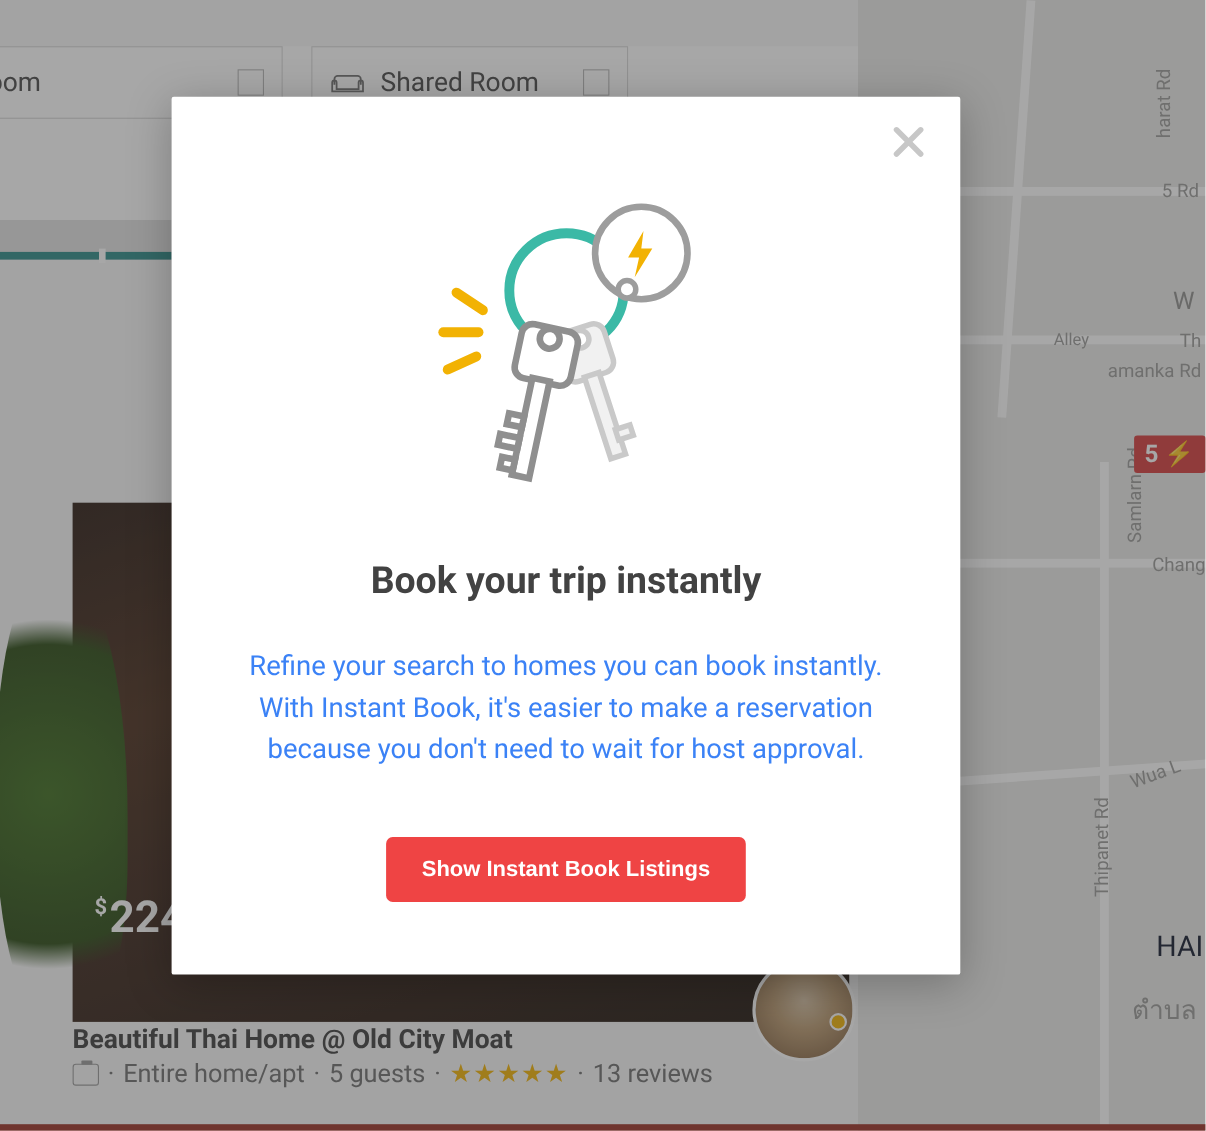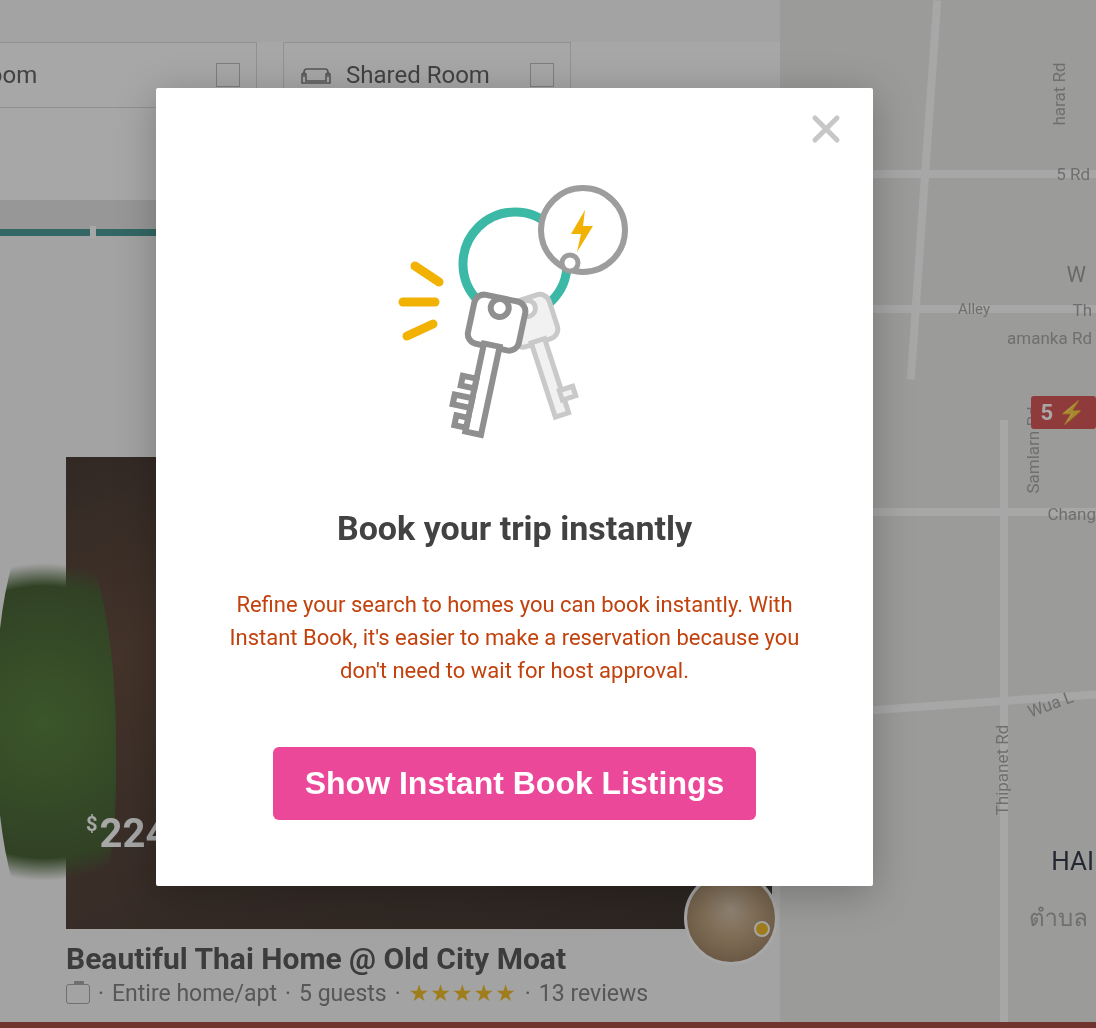--- a/index.html
+++ b/index.html
@@ -16,21 +16,21 @@
   .histogram { position: absolute; left: 0; top: 200px; width: 156px; height: 36px; background: #e2e2e2; }
   .teal-bar { position: absolute; left: 0; top: 229px; width: 156px; height: 7px; background: #2b8a88; }
   .teal-bar::after { content:""; position:absolute; left:90px; top:-3px; width:6px; height:13px; background:#fff; }
   .listing { position: absolute; left: 66px; top: 457px; width: 706px; }
   .listing-img { width: 706px; height: 472px; background: linear-gradient(160deg, #2a1a12 0%, #4a2d1c 30%, #3a2419 55%, #1c120b 100%); position: relative; }
   .bush { position: absolute; left: -70px; top: 50px; width: 120px; height: 430px; background: radial-gradient(circle at 40% 50%, #3c6b1d 0%, #284812 60%, transparent 70%); border-radius: 50% 60% 40% 50%; }
   .price { position: absolute; left: 20px; bottom: 72px; color: #fff; font-weight: 700; font-size: 40px; }
   .price sup { font-size: 20px; vertical-align: 16px; margin-right: 2px; }
   .avatar { position: absolute; right: -6px; bottom: -36px; width: 94px; height: 94px; border-radius: 50%; border: 3px solid #fff; background: radial-gradient(circle at 50% 40%, #d9c3a5 0%, #b8976d 40%, #7a5a3a 100%); }
   .badge-dot { position:absolute; right:2px; bottom:-8px; width:16px; height:16px; border-radius:50%; background:#f2b203; border:2px solid #fff; }
-  .listing-title { margin-top: 12px; font-size: 30px; font-weight: 700; color: #3c3c3c; }
+  .listing-title { margin-top: 2px; font-size: 24px; font-weight: 700; color: #3c3c3c; }
   .listing-meta { margin-top: 4px; font-size: 23px; color: #6d6d6d; display:flex; align-items:center; gap:8px; }
   .stars { color: #f2b203; letter-spacing: 1px; }
   .cam-icon { display:inline-block; width:24px; height:20px; border:1px solid #9a9a9a; border-radius:3px; position:relative; }
   .cam-icon::before { content:""; position:absolute; top:-4px; left:7px; width:10px; height:4px; background:#9a9a9a; border-radius:1px; }
   
   .map { position: absolute; right: 0; top: 0; width: 316px; height: 1028px; background: #e9e9e7; }
   .road { position: absolute; background: #fff; }
   .r1 { left: 140px; top: 0; width: 8px; height: 380px; transform: rotate(4deg); }
   .r2 { left: 0; top: 170px; width: 316px; height: 8px; }
   .r3 { left: 0; top: 305px; width: 316px; height: 8px; }
@@ -52,22 +52,22 @@
   .ml12 { right: 20px; top: 440px; transform: rotate(-90deg); }
   .price-pin { position: absolute; right: 0; top: 396px; background: #d63b3b; color: #fff; font-weight: 700; font-size: 22px; padding: 4px 10px; border-radius: 3px; }
   .bottom-bar { position:absolute; left:0; bottom:0; width:1096px; height:6px; background:#9a2f23; }
   
   .scrim { position: absolute; inset: 0; background: rgba(60,60,60,0.45); }
   .modal { position: absolute; left: 156px; top: 88px; width: 717px; height: 798px; background: #fff; border-radius: 2px; box-shadow: 0 8px 40px rgba(0,0,0,0.25); padding: 60px 70px 50px; text-align: center; }
   .close-x { position: absolute; top: 24px; right: 30px; color: #c7c7c7; cursor: pointer; }
   .close-x svg { display:block; }
   .illus { margin: 20px auto 60px; width: 260px; height: 280px; }
   .modal h2 { font-size: 34px; color: #424242; font-weight: 700; margin-bottom: 40px; }
-  .modal p { font-size: 22px; line-height: 1.5; color: #c2410c; max-width: 620px; margin: 0 auto 60px; }
-  .cta { display: inline-block; background: #ec4899; color: #fff; font-size: 32px; font-weight: 700; padding: 18px 32px; border-radius: 6px; border: none; cursor: pointer; }
+  .modal p { font-size: 25px; line-height: 1.5; color: #3b82f6; max-width: 620px; margin: 0 auto 60px; }
+  .cta { display: inline-block; background: #ef4444; color: #fff; font-size: 20px; font-weight: 700; padding: 18px 32px; border-radius: 6px; border: none; cursor: pointer; }
 </style>
 </head>
 <body>
 
 <div class="stage">
 
   <div class="filters">
     <div class="filter-box fb1">
       <span class="filter-label">vate Room</span>
       <span class="checkbox"></span>

